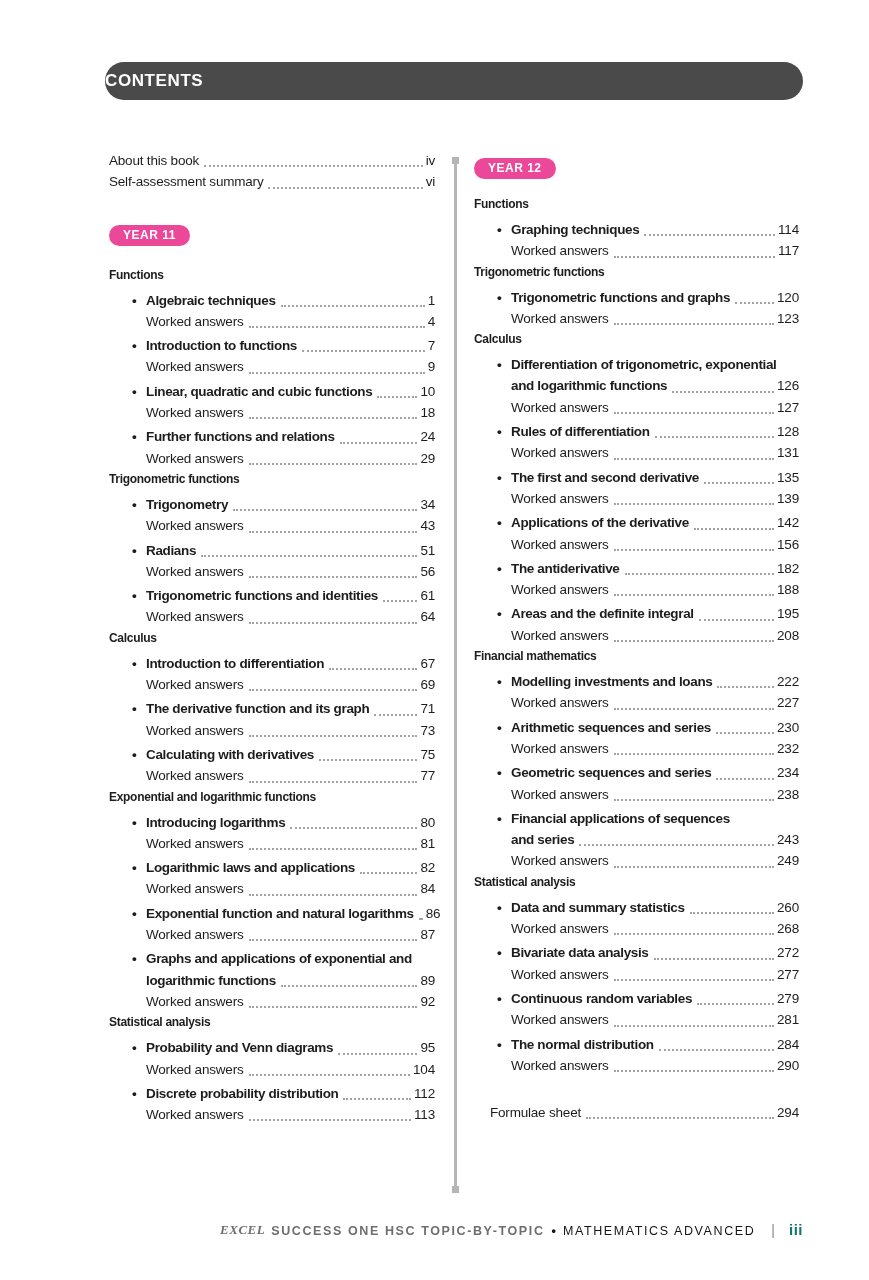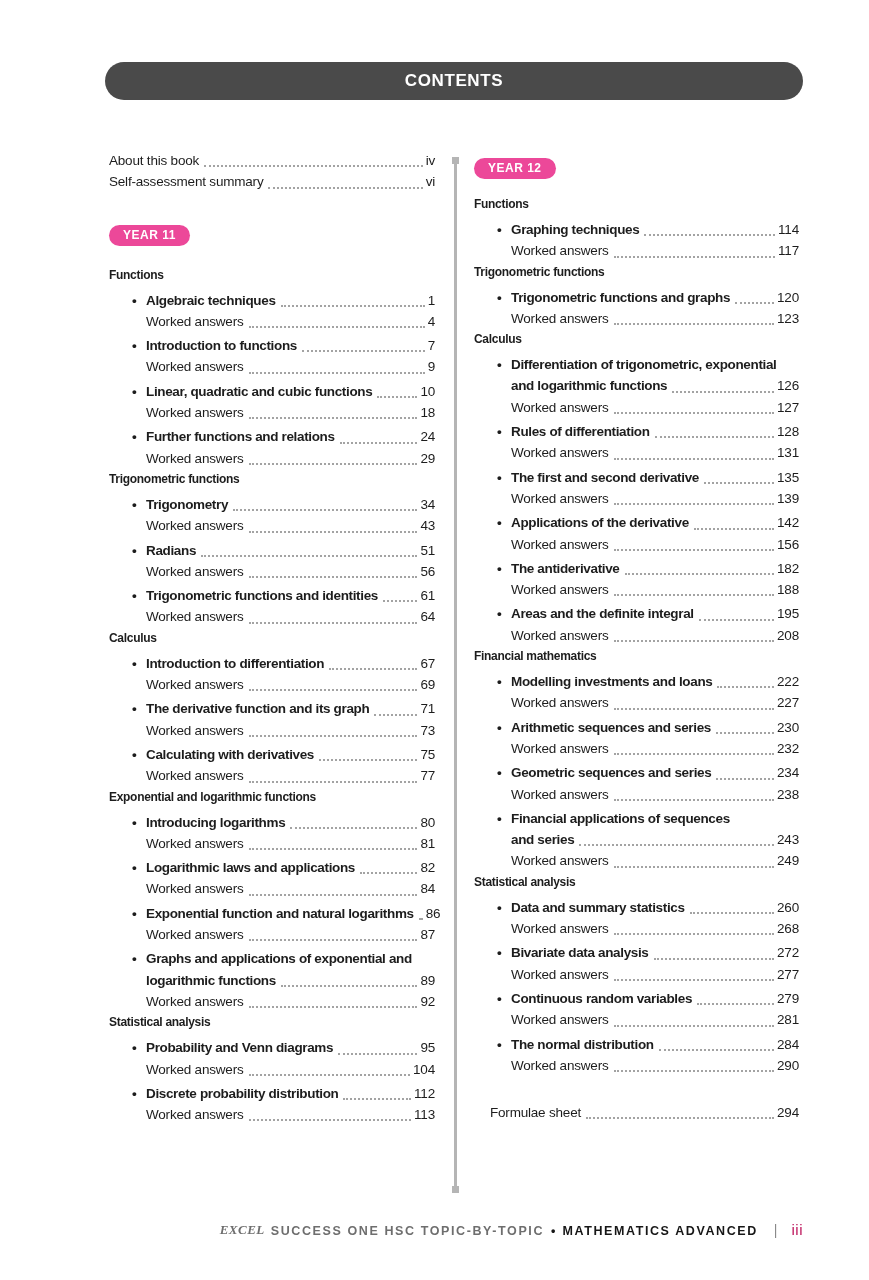--- a/index.html
+++ b/index.html
@@ -4,21 +4,21 @@
 <style>
   * { margin:0; padding:0; box-sizing:border-box; }
   html,body { background:#ffffff; }
   body { font-family:"Liberation Sans", sans-serif; color:#1d1d1d; }
   .page { position:relative; width:869px; height:1280px; background:#fff; overflow:hidden; }
 
   
   .contents-pill {
     position:absolute; left:105px; top:62px; width:698px; height:38px;
     background:#4a4a4a; border-radius:19px;
-    display:flex; align-items:center; justify-content:center;
+    display:flex; align-items:center; justify-content:flex-start;
     color:#fff; font-weight:bold; font-size:17px; letter-spacing:.6px;
   }
 
   
   .columns { position:absolute; left:109px; top:150px; width:696px; display:flex; }
   .col { width:326px; }
   .col-right { width:325px; }
   .divider {
     position:relative; width:3px; height:1034px; background:#b5b5b5;
     margin:8px 17px 0 19px; flex:0 0 auto;
@@ -60,23 +60,23 @@
   #y12-extra { margin-top:26px;margin-left:16px; }
 
   
   .footer {
     position:absolute; right:66px; bottom:42px;
     display:flex; align-items:flex-end; font-size:12.5px; color:#6e6e6e;
   }
   .footer .brand { font-family:"Liberation Serif", serif; font-style:italic; font-weight:bold; font-size:13px; letter-spacing:.5px; margin-right:6px; }
   .footer .series { font-weight:bold; letter-spacing:1.6px; }
   .footer .sep { color:#161616; font-weight:bold; margin:0 7px; }
-  .footer .subject { color:#161616; font-weight:bold; letter-spacing:1.6px; }
+  .footer .subject { color:#161616; font-weight:normal; letter-spacing:1.6px; }
   .footer .bar { color:#8a8a8a; font-weight:normal; font-size:14px; margin:0 14px 0 16px; }
-  .footer .folio { color:#be185d; font-weight:normal; font-size:15px; letter-spacing:.5px; }
+  .footer .folio { color:#0f766e; font-weight:bold; font-size:15px; letter-spacing:.5px; }
 </style>
 </head>
 <body>
 
 <div class="page">
 
   <div class="contents-pill">
     <span>CONTENTS</span>
   </div>
 

